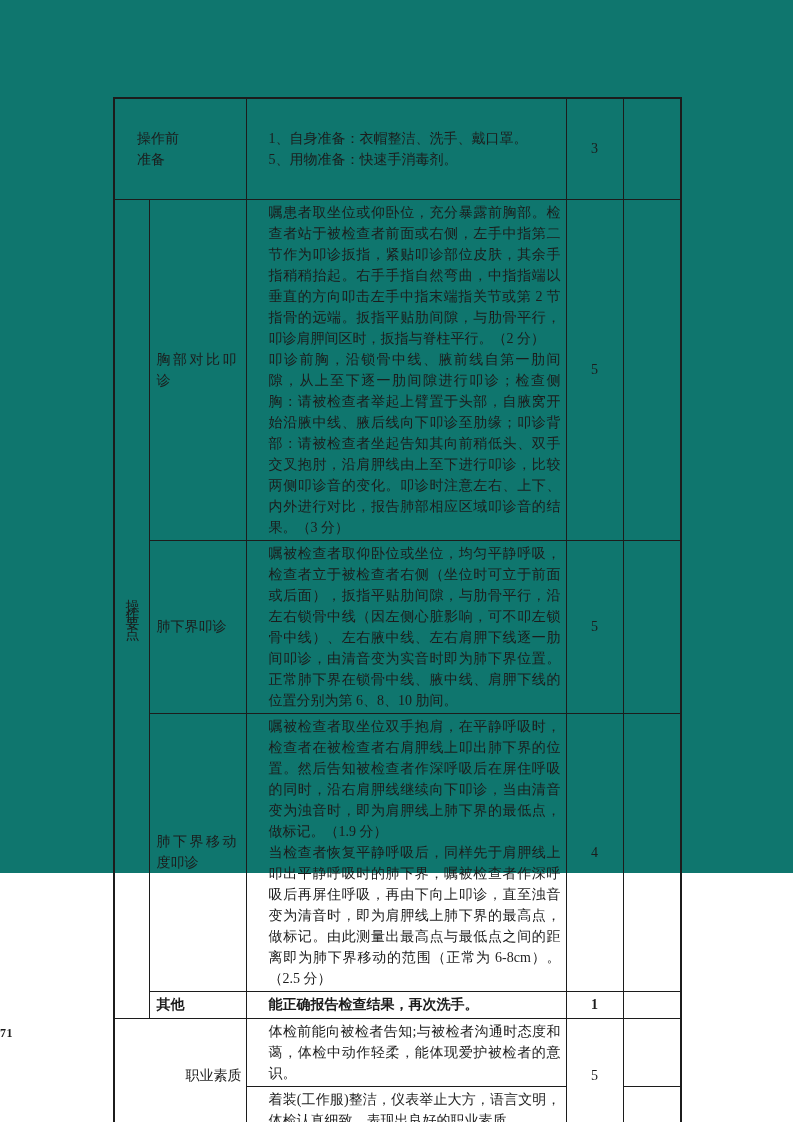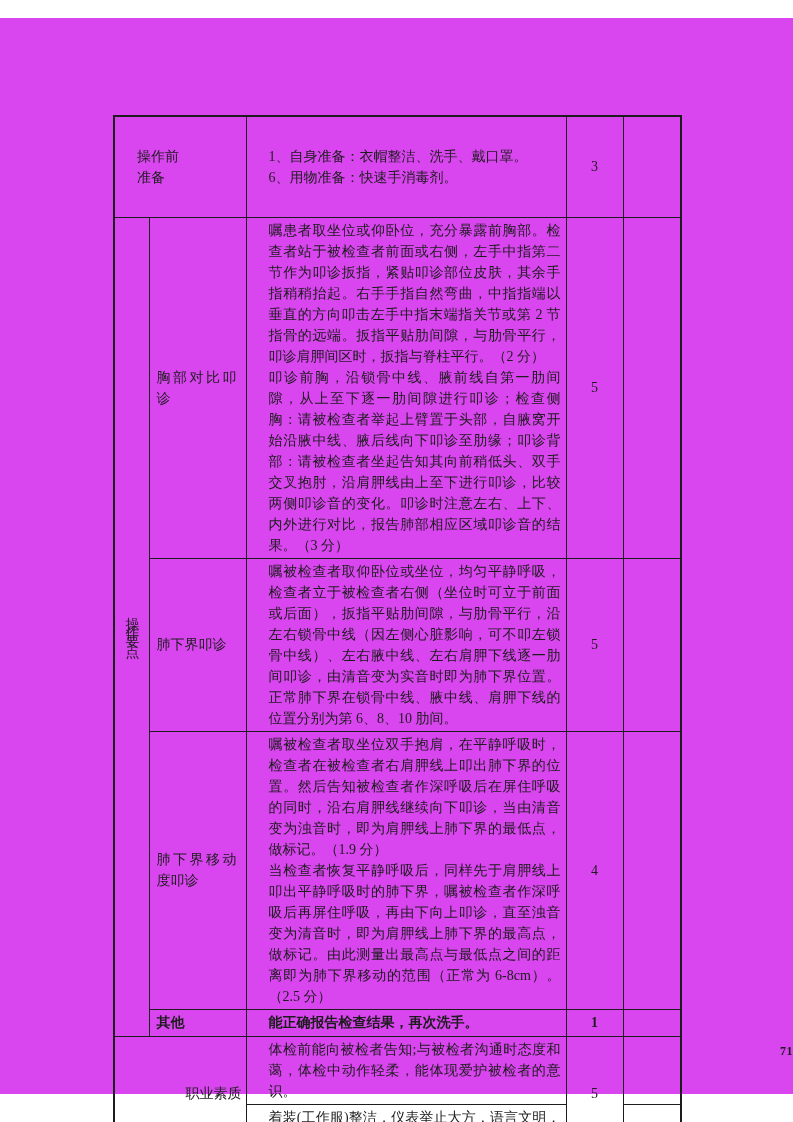--- a/index.html
+++ b/index.html
@@ -4,21 +4,21 @@
 <style>
   * { margin: 0; padding: 0; box-sizing: border-box; }
   html, body { background: #ffffff; }
   body {
     width: 793px; height: 1122px;
     font-family: "Liberation Serif", "DejaVu Serif", serif;
     color: #1c1c1c;
     position: relative;
     overflow: hidden;
   }
-  .page { position: absolute; left: 0; top: 0; width: 793px; height: 1076px; background: #d946ef; margin-top: 18px; }
+  .page { position: absolute; left: 0; top: 0; width: 793px; height: 873px; background: #0f766e; }
 
   table.rubric {
     position: absolute;
     left: 113px; top: 97px;
     width: 567px;
     border-collapse: collapse;
     table-layout: fixed;
     border: 2px solid #1c1c1c;
   }
   table.rubric td {
@@ -62,21 +62,21 @@
     letter-spacing: 9px;
     margin: 0 auto;
     display: inline-block;
     line-height: 35px;
   }
 
   .page-number {
     position: absolute;
     left: 0; right: 0;
     top: 1026px;
-    text-align: right;
+    text-align: left;
     font-size: 12px;
     font-weight: bold;
     letter-spacing: 0.5px;
   }
 </style>
 </head>
 <body>
 
 <div class="page">
 
@@ -88,21 +88,21 @@
         <col class="c4">
         <col class="c5">
     </colgroup>
 
     <tbody>
         <tr style="height:101px;">
       <td colspan="2" class="label-cell">操作前
 准备</td>
       <td class="content-cell">
         <p>1、自身准备：衣帽整洁、洗手、戴口罩。</p>
-        <p>6、用物准备：快速手消毒剂。</p>
+        <p>5、用物准备：快速手消毒剂。</p>
       </td>
       <td class="score-cell">3</td>
       <td class="remark-cell"></td>
     </tr>
 
     <tr style="height:314px;">
       <td rowspan="4" class="vlabel-cell">
         <span class="vtext">操作要点</span>
       </td>
       <td class="sublabel-cell">胸部对比叩诊</td>

